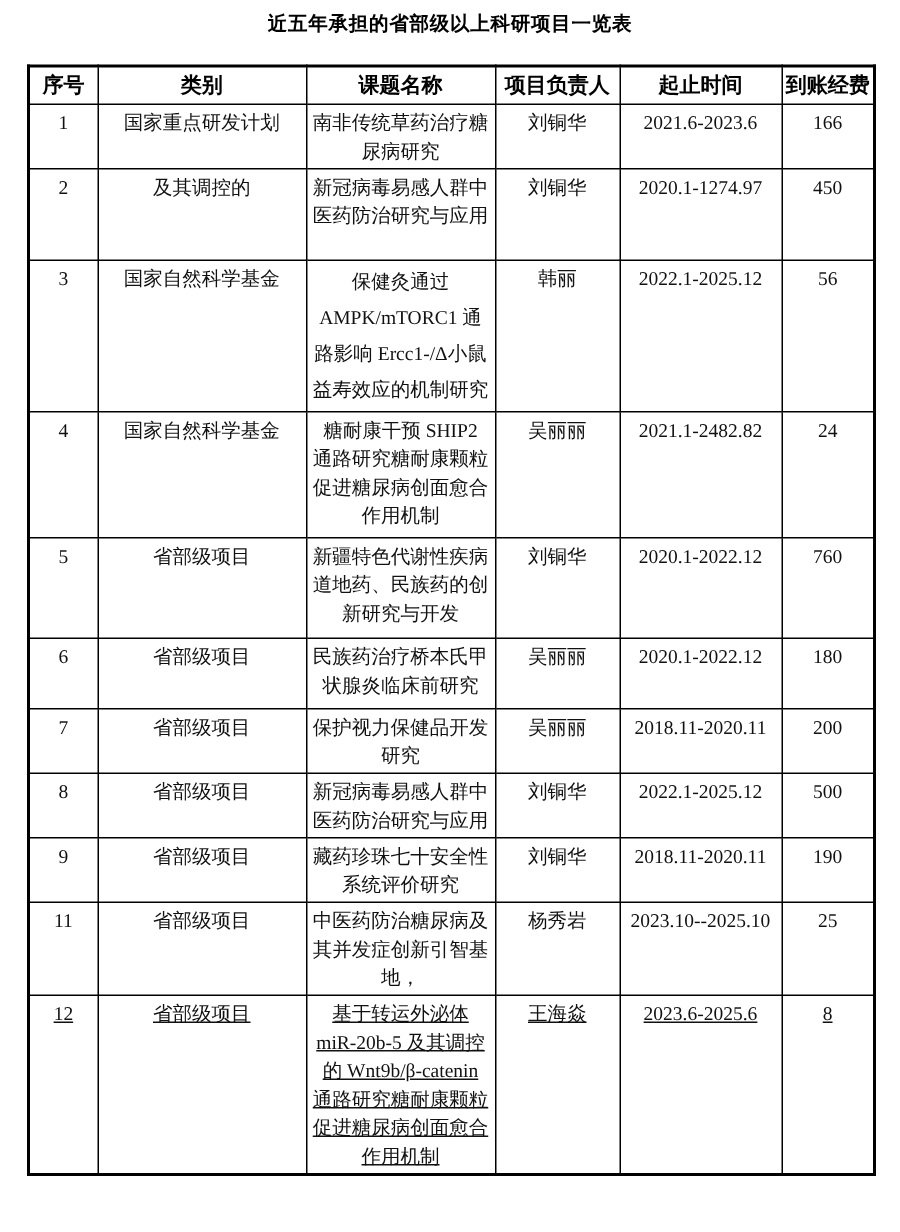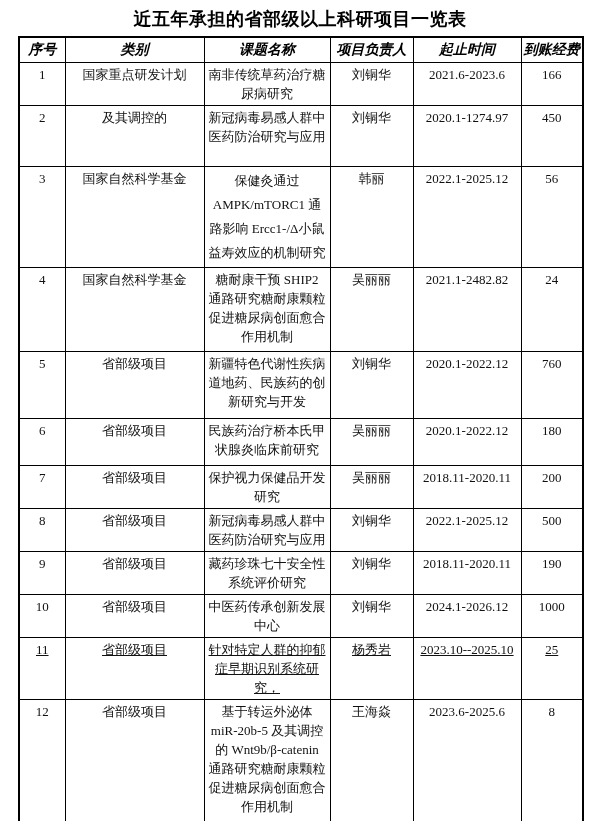--- a/index.html
+++ b/index.html
@@ -9,44 +9,44 @@
   }
   body {
     width: 600px;
     height: 821px;
     position: relative;
     font-family: "Liberation Serif", "DejaVu Serif", serif;
     color: #111111;
     overflow: hidden;
   }
   .doc-title {
-    margin: 7px 0 5px 0;
+    margin: 7px 0 18px 0;
     text-align: center;
-    font-size: 18px;
+    font-size: 13px;
     font-weight: bold;
     letter-spacing: 0.5px;
     color: #000000;
   }
   table.projects {
     border-collapse: collapse;
     table-layout: fixed;
     margin-left: 18px;
     width: 564px;
     border: 2px solid #000000;
   }
   table.projects th,
   table.projects td {
     border: 1px solid #000000;
     text-align: center;
     vertical-align: top;
     padding: 2px 3px;
     overflow-wrap: break-word;
     word-break: break-word;
   }
-  table.projects thead tr { height: 25px; font-style: italic; }
+  table.projects thead tr { height: 25px; }
   table.projects th {
     font-size: 14px;
     font-weight: bold;
     vertical-align: middle;
     padding: 1px 2px;
     color: #000000;
   }
   table.projects td {
     font-size: 13px;
     line-height: 19px;
@@ -159,31 +159,23 @@
       </tr>
       <tr>
         <td class="cell-no">9</td>
         <td class="cell-category">省部级项目</td>
         <td class="cell-title">藏药珍珠七十安全性系统评价研究</td>
         <td class="cell-leader">刘铜华</td>
         <td class="cell-period">2018.11-2020.11</td>
         <td class="cell-fund">190</td>
       </tr>
       <tr>
-        <td class="cell-no">10</td>
-        <td class="cell-category">省部级项目</td>
-        <td class="cell-title">中医药传承创新发展中心</td>
-        <td class="cell-leader">刘铜华</td>
-        <td class="cell-period">2024.1-2026.12</td>
-        <td class="cell-fund">1000</td>
-      </tr>
-      <tr>
         <td class="cell-no">11</td>
         <td class="cell-category">省部级项目</td>
-        <td class="cell-title">针对特定人群的抑郁症早期识别系统研究，</td>
+        <td class="cell-title">中医药防治糖尿病及其并发症创新引智基地，</td>
         <td class="cell-leader">杨秀岩</td>
         <td class="cell-period">2023.10--2025.10</td>
         <td class="cell-fund">25</td>
       </tr>
       <tr>
         <td class="cell-no">12</td>
         <td class="cell-category">省部级项目</td>
         <td class="cell-title">基于转运外泌体 miR-20b-5 及其调控的 Wnt9b/β-catenin 通路研究糖耐康颗粒促进糖尿病创面愈合作用机制</td>
         <td class="cell-leader">王海焱</td>
         <td class="cell-period">2023.6-2025.6</td>

